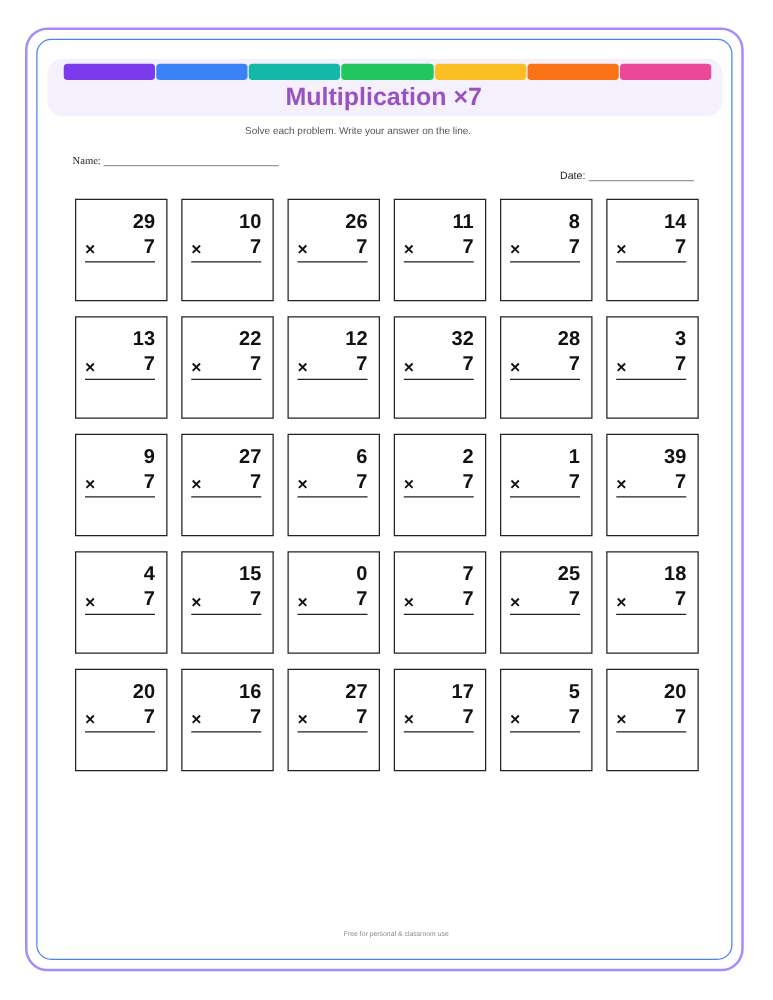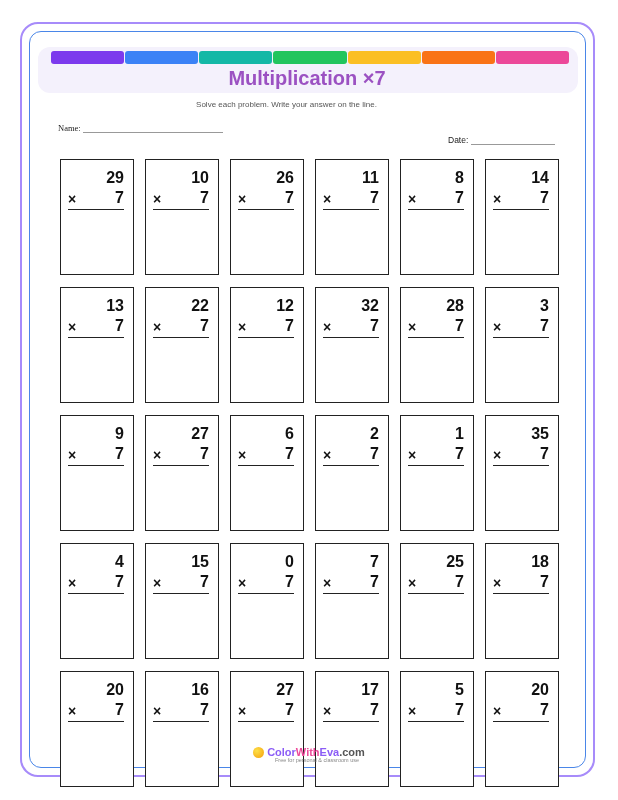--- a/index.html
+++ b/index.html
@@ -8,21 +8,21 @@
   .inner { position:absolute; left:29px; top:31px; width:557px; height:737px; border:1.5px solid #4a86e8; border-radius:12px; box-sizing:border-box; }
   .header-panel { position:absolute; left:38px; top:47px; width:540px; height:46px; background:#f4f1fc; border-radius:12px; }
   .stripes { position:absolute; left:51px; top:51px; width:518px; height:13px; display:flex; gap:1px; }
   .stripe { flex:1; height:13px; border-radius:3px; }
   .title { position:absolute; left:0; top:67px; width:614px; text-align:center; font-size:20px; font-weight:bold; color:#9b51c2; }
   .instructions { position:absolute; left:0; top:100px; width:509px; text-align:center; font-size:8px; color:#555;padding-left:32px; }
   .name-field { position:absolute; left:58px; top:123px; font-size:8.5px; color:#222;font-family:Liberation Serif, serif; }
   .date-field { position:absolute; left:448px; top:123px; font-size:8.5px; color:#222;margin-top:12px; }
   .line { display:inline-block; border-bottom:1px solid #999; vertical-align:bottom; height:9px; }
   .grid { position:absolute; left:60px; top:159px; display:grid; grid-template-columns:repeat(6, 74px); grid-column-gap:11px; grid-row-gap:12px; }
-  .card { width:74px; height:116px; border:1.5px solid #222; box-sizing:border-box; position:relative; background:#fff; }
+  .card { width:74px; height:82px; border:1.5px solid #222; box-sizing:border-box; position:relative; background:#fff; }
   .top-num { position:absolute; right:9px; top:9px; font-size:16px; font-weight:bold; color:#111; }
   .times { position:absolute; left:7px; top:31px; font-size:14px; font-weight:bold; color:#111; }
   .mult { position:absolute; right:9px; top:29px; font-size:16px; font-weight:bold; color:#111; }
   .ans-line { position:absolute; left:7px; right:9px; top:49px; border-bottom:1.5px solid #222; }
   .footer { position:absolute; left:0; top:746px; width:618px; text-align:center; }
   .brand { font-size:11px; font-weight:bold; }
   .brand .c1 { color:#8b5cf6; } .brand .c2 { color:#ec4899; } .brand .c3 { color:#8b5cf6; } .brand .c4 { color:#555; }
   .tag { font-size:5.5px; color:#888; margin-top:-1px; padding-left:16px; }
   .logo { display:inline-block; width:11px; height:11px; border-radius:50%; background:radial-gradient(circle at 35% 35%, #fde047, #f59e0b); vertical-align:-2px; margin-right:3px; }
 </style>
@@ -150,21 +150,21 @@
       <span class="mult">7</span>
       <div class="ans-line"></div>
     </div>
     <div class="card">
       <span class="top-num">1</span>
       <span class="times">×</span>
       <span class="mult">7</span>
       <div class="ans-line"></div>
     </div>
     <div class="card">
-      <span class="top-num">35</span>
+      <span class="top-num">39</span>
       <span class="times">×</span>
       <span class="mult">7</span>
       <div class="ans-line"></div>
     </div>
     <div class="card">
       <span class="top-num">4</span>
       <span class="times">×</span>
       <span class="mult">7</span>
       <div class="ans-line"></div>
     </div>
@@ -230,17 +230,14 @@
     </div>
     <div class="card">
       <span class="top-num">20</span>
       <span class="times">×</span>
       <span class="mult">7</span>
       <div class="ans-line"></div>
     </div>
   </div>
 
 <div class="footer">
-  <div class="brand">
-    <span class="logo"></span><span class="c1">Color</span><span class="c2">With</span><span class="c3">Eva</span><span class="c4">.com</span>
-  </div>
   <div class="tag">Free for personal &amp; classroom use</div>
 </div>
 
 </body></html>

